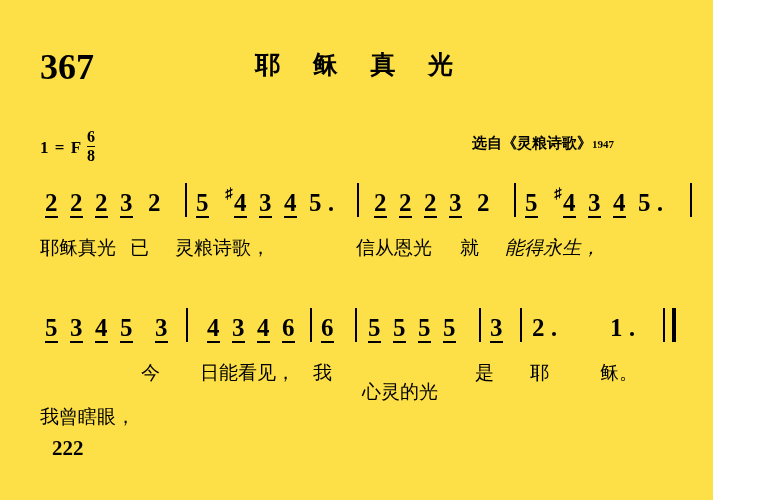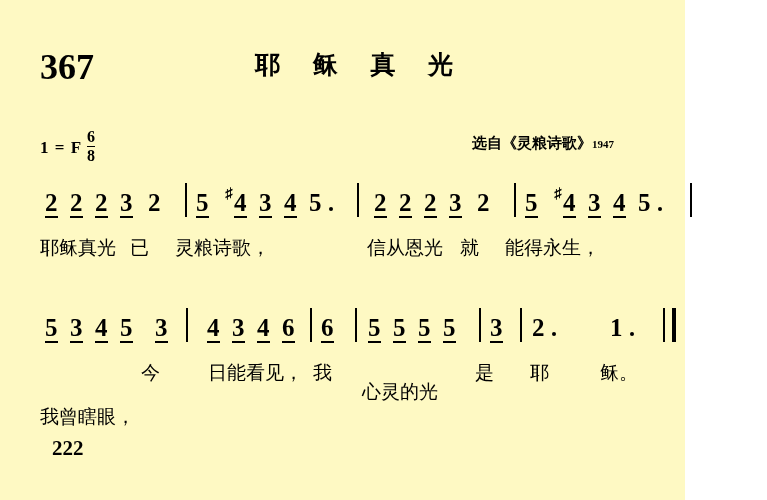--- a/index.html
+++ b/index.html
@@ -12,21 +12,22 @@
     height: 500px;
     overflow: hidden;
     font-family: "Liberation Serif", serif;
     color: #000000;
     position: relative;
   }
   #page {
     position: relative;
     width: 685px;
     height: 500px;
-    background: #fef9c3;
+    background: #fde047;
+    padding-left: 28px;
   }
 
   
   .song-number {
     position: absolute;
     left: 40px;
     top: 46px;
     font-family: "Liberation Serif", serif;
     font-weight: bold;
     font-size: 36px;
@@ -189,23 +190,23 @@
       <div class="note underline1" style="left: 525px; top: 190px;">5</div>
       <div class="note underline1" style="left: 563px; top: 190px;">4</div>
       <div class="sharp" style="left: 554px; top: 186px;">♯</div>
       <div class="note underline1" style="left: 588px; top: 190px;">3</div>
       <div class="note underline1" style="left: 613px; top: 190px;">4</div>
       <div class="note" style="left: 638px; top: 190px;">5</div>
       <div class="dot" style="left: 658px; top: 207px;"></div>
       <div class="lyric" style="left: 40px; top: 238px;">耶稣真光</div>
       <div class="lyric" style="left: 130px; top: 238px;">已</div>
       <div class="lyric" style="left: 175px; top: 238px;">灵粮诗歌，</div>
-      <div class="lyric" style="left: 367px; top: 238px; text-align: center;">信从恩光</div>
+      <div class="lyric" style="left: 356px; top: 238px; text-align: center;">信从恩光</div>
       <div class="lyric" style="left: 460px; top: 238px;">就</div>
-      <div class="lyric" style="left: 505px; top: 238px;">能得永生，</div>
+      <div class="lyric" style="left: 505px; top: 238px; font-style: italic;">能得永生，</div>
     </div>
   <div class="system" id="system-2">
       <div class="barline" style="left: 186px; top: 308px; height: 34px;"></div>
       <div class="barline" style="left: 310px; top: 308px; height: 34px;"></div>
       <div class="barline" style="left: 355px; top: 308px; height: 34px;"></div>
       <div class="barline" style="left: 479px; top: 308px; height: 34px;"></div>
       <div class="barline" style="left: 520px; top: 308px; height: 34px;"></div>
       <div class="barline" style="left: 663px; top: 308px; height: 34px;"></div>
       <div class="barline thick" style="left: 672px; top: 308px; height: 34px;"></div>
       <div class="note underline1" style="left: 45px; top: 315px;">5</div>
@@ -222,21 +223,21 @@
       <div class="note underline1" style="left: 393px; top: 315px;">5</div>
       <div class="note underline1" style="left: 418px; top: 315px;">5</div>
       <div class="note underline1" style="left: 443px; top: 315px;">5</div>
       <div class="note underline1" style="left: 490px; top: 315px;">3</div>
       <div class="note" style="left: 532px; top: 315px;">2</div>
       <div class="dot" style="left: 552px; top: 332px;"></div>
       <div class="note" style="left: 610px; top: 315px;">1</div>
       <div class="dot" style="left: 630px; top: 332px;"></div>
       <div class="lyric" style="left: 40px; top: 363px; margin-top: 44px;">我曾瞎眼，</div>
       <div class="lyric" style="left: 141px; top: 363px;">今</div>
-      <div class="lyric" style="left: 208px; top: 363px;">日能看见，</div>
+      <div class="lyric" style="left: 200px; top: 363px;">日能看见，</div>
       <div class="lyric" style="left: 313px; top: 363px;">我</div>
       <div class="lyric" style="left: 362px; top: 382px;">心灵的光</div>
       <div class="lyric" style="left: 475px; top: 363px;">是</div>
       <div class="lyric" style="left: 530px; top: 363px;">耶</div>
       <div class="lyric" style="left: 600px; top: 363px;">稣。</div>
     </div>
 
   <div class="page-number">222</div>
 </div>
 

